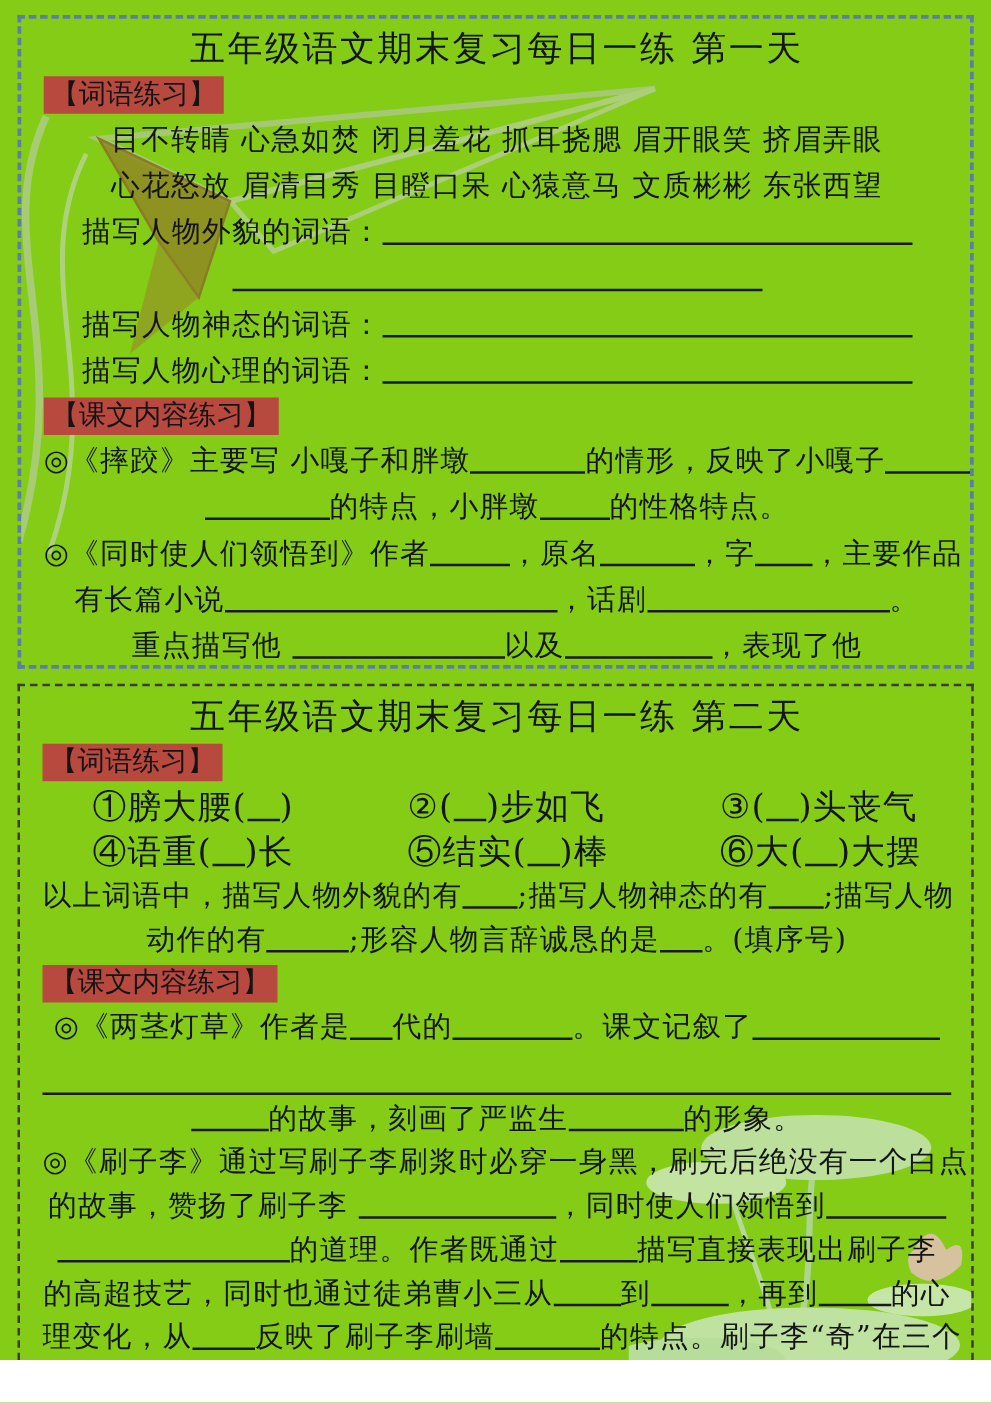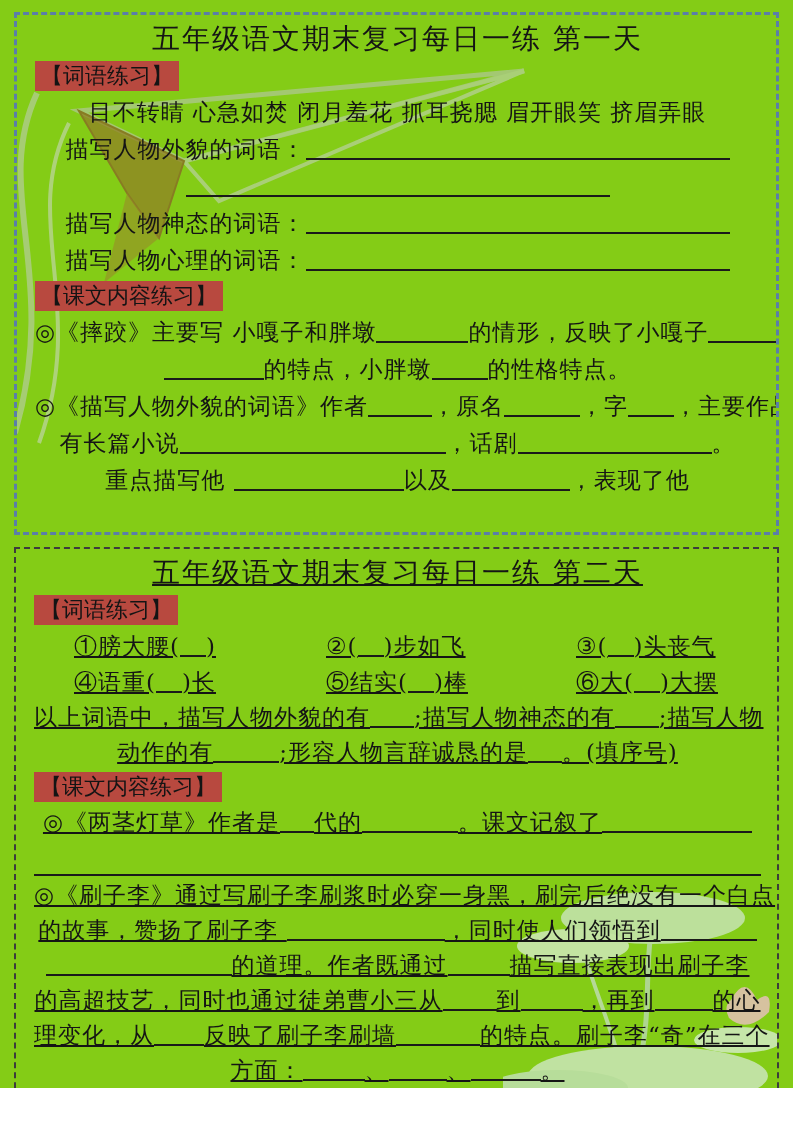--- a/index.html
+++ b/index.html
@@ -3,31 +3,31 @@
 <meta charset="utf-8">
 <style>
   html,body{margin:0;padding:0;background:#ffffff;}
   .page{
     position:relative;width:793px;height:1088px;background:#84cc16;overflow:hidden;
     font-family:"DejaVu Serif","Liberation Serif",serif;color:#151515;
   }
   .panel{position:absolute;left:14px;right:14px;box-sizing:border-box;
     padding:4px 16px 0 18px;overflow:hidden;}
   .panel-day1{top:12px;height:523px;border:3px dashed #5b7ea8;}
-  .panel-day2{top:547px;height:561px;border:2px dashed #3c3c3c;text-decoration:underline;}
+  .panel-day2{top:547px;height:561px;border:2px dashed #3c3c3c;}
   .content{position:relative;z-index:2;}
   .title{text-align:center;font-size:28px;letter-spacing:2px;line-height:36px;margin:2px 0 2px;}
   .seclabel{display:inline-block;background:#b8493f;color:#141414;font-size:22px;
     line-height:28px;padding:1px 6px;margin:2px 0 3px;}
   .line{margin:0;font-size:23px;line-height:37px;letter-spacing:1px;white-space:nowrap;text-align:center;}
   .panel-day2 .line{line-height:35px;}
   .bl{display:inline-block;border-bottom:2px solid #1a1a1a;height:22px;vertical-align:-3px;}
   .bl-full{display:block;border-bottom:2px solid #1a1a1a;height:28px;margin:6px 0 2px;}
   .cnrow{display:grid;grid-template-columns:252px 250px 1fr;padding-left:40px;
-    font-size:23px;line-height:36px;letter-spacing:1px;margin:0;}
+    font-size:27px;line-height:36px;letter-spacing:1px;margin:0;}
   .bl-sm{width:26px;}
   .wm{position:absolute;z-index:1;pointer-events:none;}
   .wm-plane{left:-8px;top:18px;opacity:.5;}
   .wm-lotus{right:-6px;bottom:-4px;opacity:.75;}
 </style>
 </head>
 <body>
 
 <div class="page">
 
@@ -41,32 +41,33 @@
       <path d="M28 60 C -18 160, 52 240, 6 400" fill="none" stroke="#c9ccd2" stroke-width="6"></path>
       <path d="M60 90 C 10 190, 80 270, 30 410" fill="none" stroke="#d6d9de" stroke-width="4"></path>
     </svg>
 
     <div class="content">
       <div class="title">五年级语文期末复习每日一练 第一天</div>
 
       <span class="seclabel">【词语练习】</span>
 
       <p class="line">目不转睛 心急如焚 闭月羞花 抓耳挠腮 眉开眼笑 挤眉弄眼</p>
+      <p class="line">心花怒放 眉清目秀 目瞪口呆 心猿意马 文质彬彬 东张西望</p>
 
       <p class="line"><span>描写人物外貌的词语：</span><span class="bl" style="width:424px"></span></p>
       <p class="line"><span class="bl" style="width:424px"></span></p>
       <p class="line"><span>描写人物神态的词语：</span><span class="bl" style="width:424px"></span></p>
       <p class="line"><span>描写人物心理的词语：</span><span class="bl" style="width:424px"></span></p>
 
       <span class="seclabel">【课文内容练习】</span>
 
       <p class="line"><span>◎《摔跤》主要写 小嘎子和胖墩</span><span class="bl" style="width:92px"></span><span>的情形，反映了小嘎子</span><span class="bl" style="width:76px"></span></p>
       <p class="line"><span class="bl" style="width:100px"></span><span>的特点，小胖墩</span><span class="bl" style="width:56px"></span><span>的性格特点。</span></p>
 
-      <p class="line"><span>◎《描写人物外貌的词语》作者</span><span class="bl" style="width:64px"></span><span>，原名</span><span class="bl" style="width:76px"></span><span>，字</span><span class="bl" style="width:46px"></span><span>，主要作品</span></p>
+      <p class="line"><span>◎《同时使人们领悟到》作者</span><span class="bl" style="width:64px"></span><span>，原名</span><span class="bl" style="width:76px"></span><span>，字</span><span class="bl" style="width:46px"></span><span>，主要作品</span></p>
       <p class="line"><span>有长篇小说</span><span class="bl" style="width:266px"></span><span>，话剧</span><span class="bl" style="width:194px"></span><span>。</span></p>
       <p class="line"><span>重点描写他 </span><span class="bl" style="width:170px"></span><span>以及</span><span class="bl" style="width:118px"></span><span>，表现了他</span></p>
       
     </div>
   </div>
 
   <div class="panel panel-day2">
 
     <svg class="wm wm-lotus" width="280" height="230" viewBox="0 0 280 230">
       <path d="M150 40 C 140 90, 150 130, 135 190" fill="none" stroke="#bcd9ba" stroke-width="5"></path>
@@ -95,20 +96,21 @@
         <span><span>⑥大(</span><span class="bl bl-sm"></span><span>)大摆</span></span>
       </p>
 
       <p class="line"><span>以上词语中，描写人物外貌的有</span><span class="bl" style="width:44px"></span><span>;描写人物神态的有</span><span class="bl" style="width:44px"></span><span>;描写人物</span></p>
       <p class="line"><span>动作的有</span><span class="bl" style="width:66px"></span><span>;形容人物言辞诚恳的是</span><span class="bl" style="width:34px"></span><span>。(填序号)</span></p>
 
       <span class="seclabel">【课文内容练习】</span>
 
       <p class="line"><span>◎《两茎灯草》作者是</span><span class="bl" style="width:34px"></span><span>代的</span><span class="bl" style="width:96px"></span><span>。课文记叙了</span><span class="bl" style="width:150px"></span></p>
       <div class="bl-full"></div>
+      <p class="line"><span class="bl" style="width:62px"></span><span>的故事，刻画了严监生</span><span class="bl" style="width:92px"></span><span>的形象。</span></p>
 
       <p class="line">◎《刷子李》通过写刷子李刷浆时必穿一身黑，刷完后绝没有一个白点</p>
       <p class="line"><span>的故事，赞扬了刷子李 </span><span class="bl" style="width:158px"></span><span>，同时使人们领悟到</span><span class="bl" style="width:96px"></span></p>
       <p class="line"><span class="bl" style="width:186px"></span><span>的道理。作者既通过</span><span class="bl" style="width:62px"></span><span>描写直接表现出刷子李</span></p>
       <p class="line"><span>的高超技艺，同时也通过徒弟曹小三从</span><span class="bl" style="width:54px"></span><span>到</span><span class="bl" style="width:62px"></span><span>，再到</span><span class="bl" style="width:58px"></span><span>的心</span></p>
       <p class="line"><span>理变化，从</span><span class="bl" style="width:50px"></span><span>反映了刷子李刷墙</span><span class="bl" style="width:84px"></span><span>的特点。刷子李“奇”在三个</span></p>
       <p class="line"><span>方面：</span><span class="bl" style="width:62px"></span><span>、</span><span class="bl" style="width:58px"></span><span>、</span><span class="bl" style="width:70px"></span><span>。</span></p>
     </div>
   </div>
 

